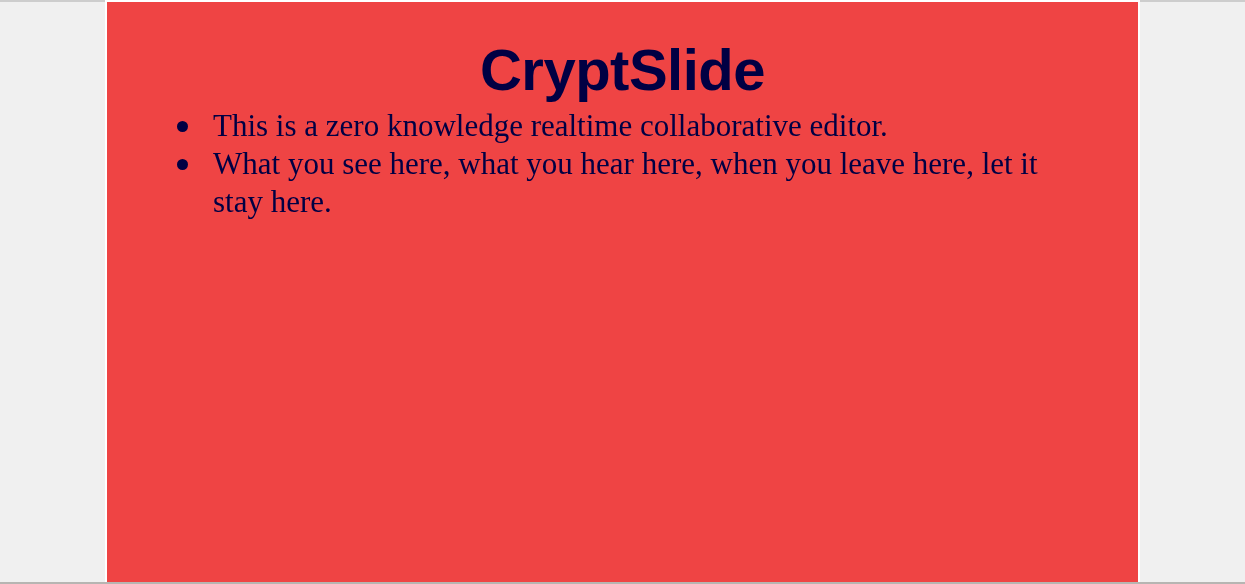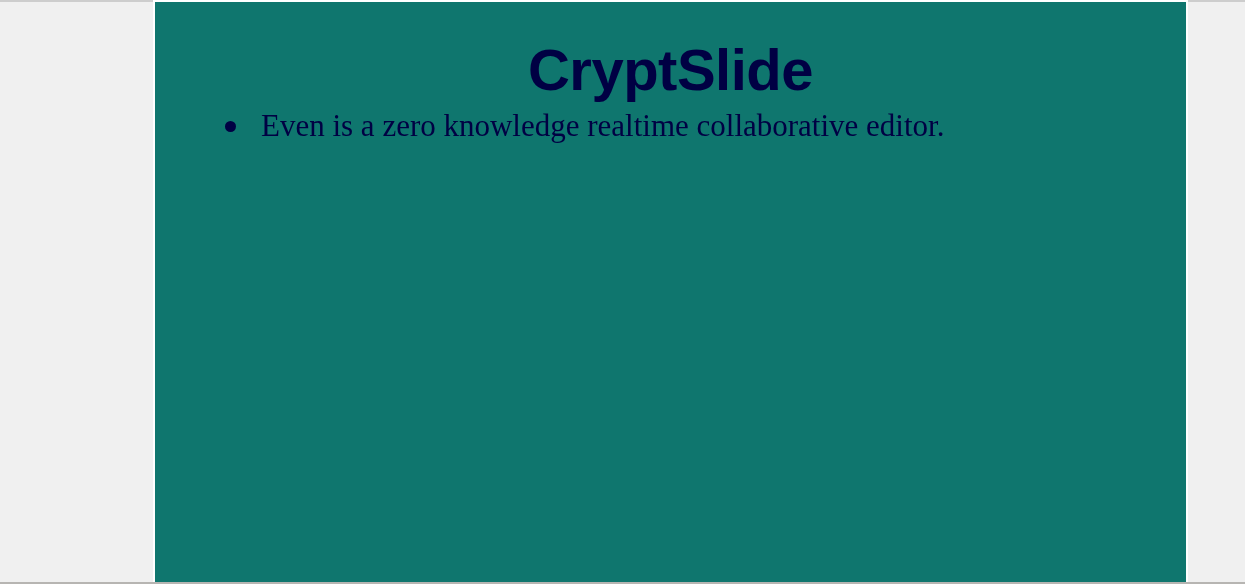--- a/index.html
+++ b/index.html
@@ -40,26 +40,25 @@
     background: #b7b5b2;
   }
 
   
   #slide-panel {
     position: absolute;
     left: 105px;
     top: 0px;
     width: 1035px;
     height: 582px;
-    background: #0f766e;
+    background: #ef4444;
     border-left: 2px solid #ffffff;
     border-right: 2px solid #ffffff;
     border-top: 2px solid #ffffff;
     box-sizing: border-box;
-    margin-left: 48px;
   }
 
   
   #slide-title {
     margin: 0;
     padding: 38px 20px 0 20px;
     text-align: center;
     font-family: "Liberation Sans", "DejaVu Sans", sans-serif;
     font-weight: bold;
     font-size: 58px;
@@ -107,23 +106,27 @@
   <div class="frame-rule-top"></div>
 
   <div id="slide-panel">
 
     <h1 id="slide-title">CryptSlide</h1>
 
     <ul id="slide-bullets">
 
       <li>
         <span class="bullet-marker"></span>
-        <span class="bullet-text">Even is a zero knowledge realtime collaborative editor.</span>
+        <span class="bullet-text">This is a zero knowledge realtime collaborative editor.</span>
       </li>
 
 
 
+      <li>
+        <span class="bullet-marker"></span>
+        <span class="bullet-text">What you see here, what you hear here, when you leave here, let it stay here.</span>
+      </li>
 
     </ul>
   </div>
 
   <div class="frame-rule-bottom"></div>
 </div>
 
 </body></html>

